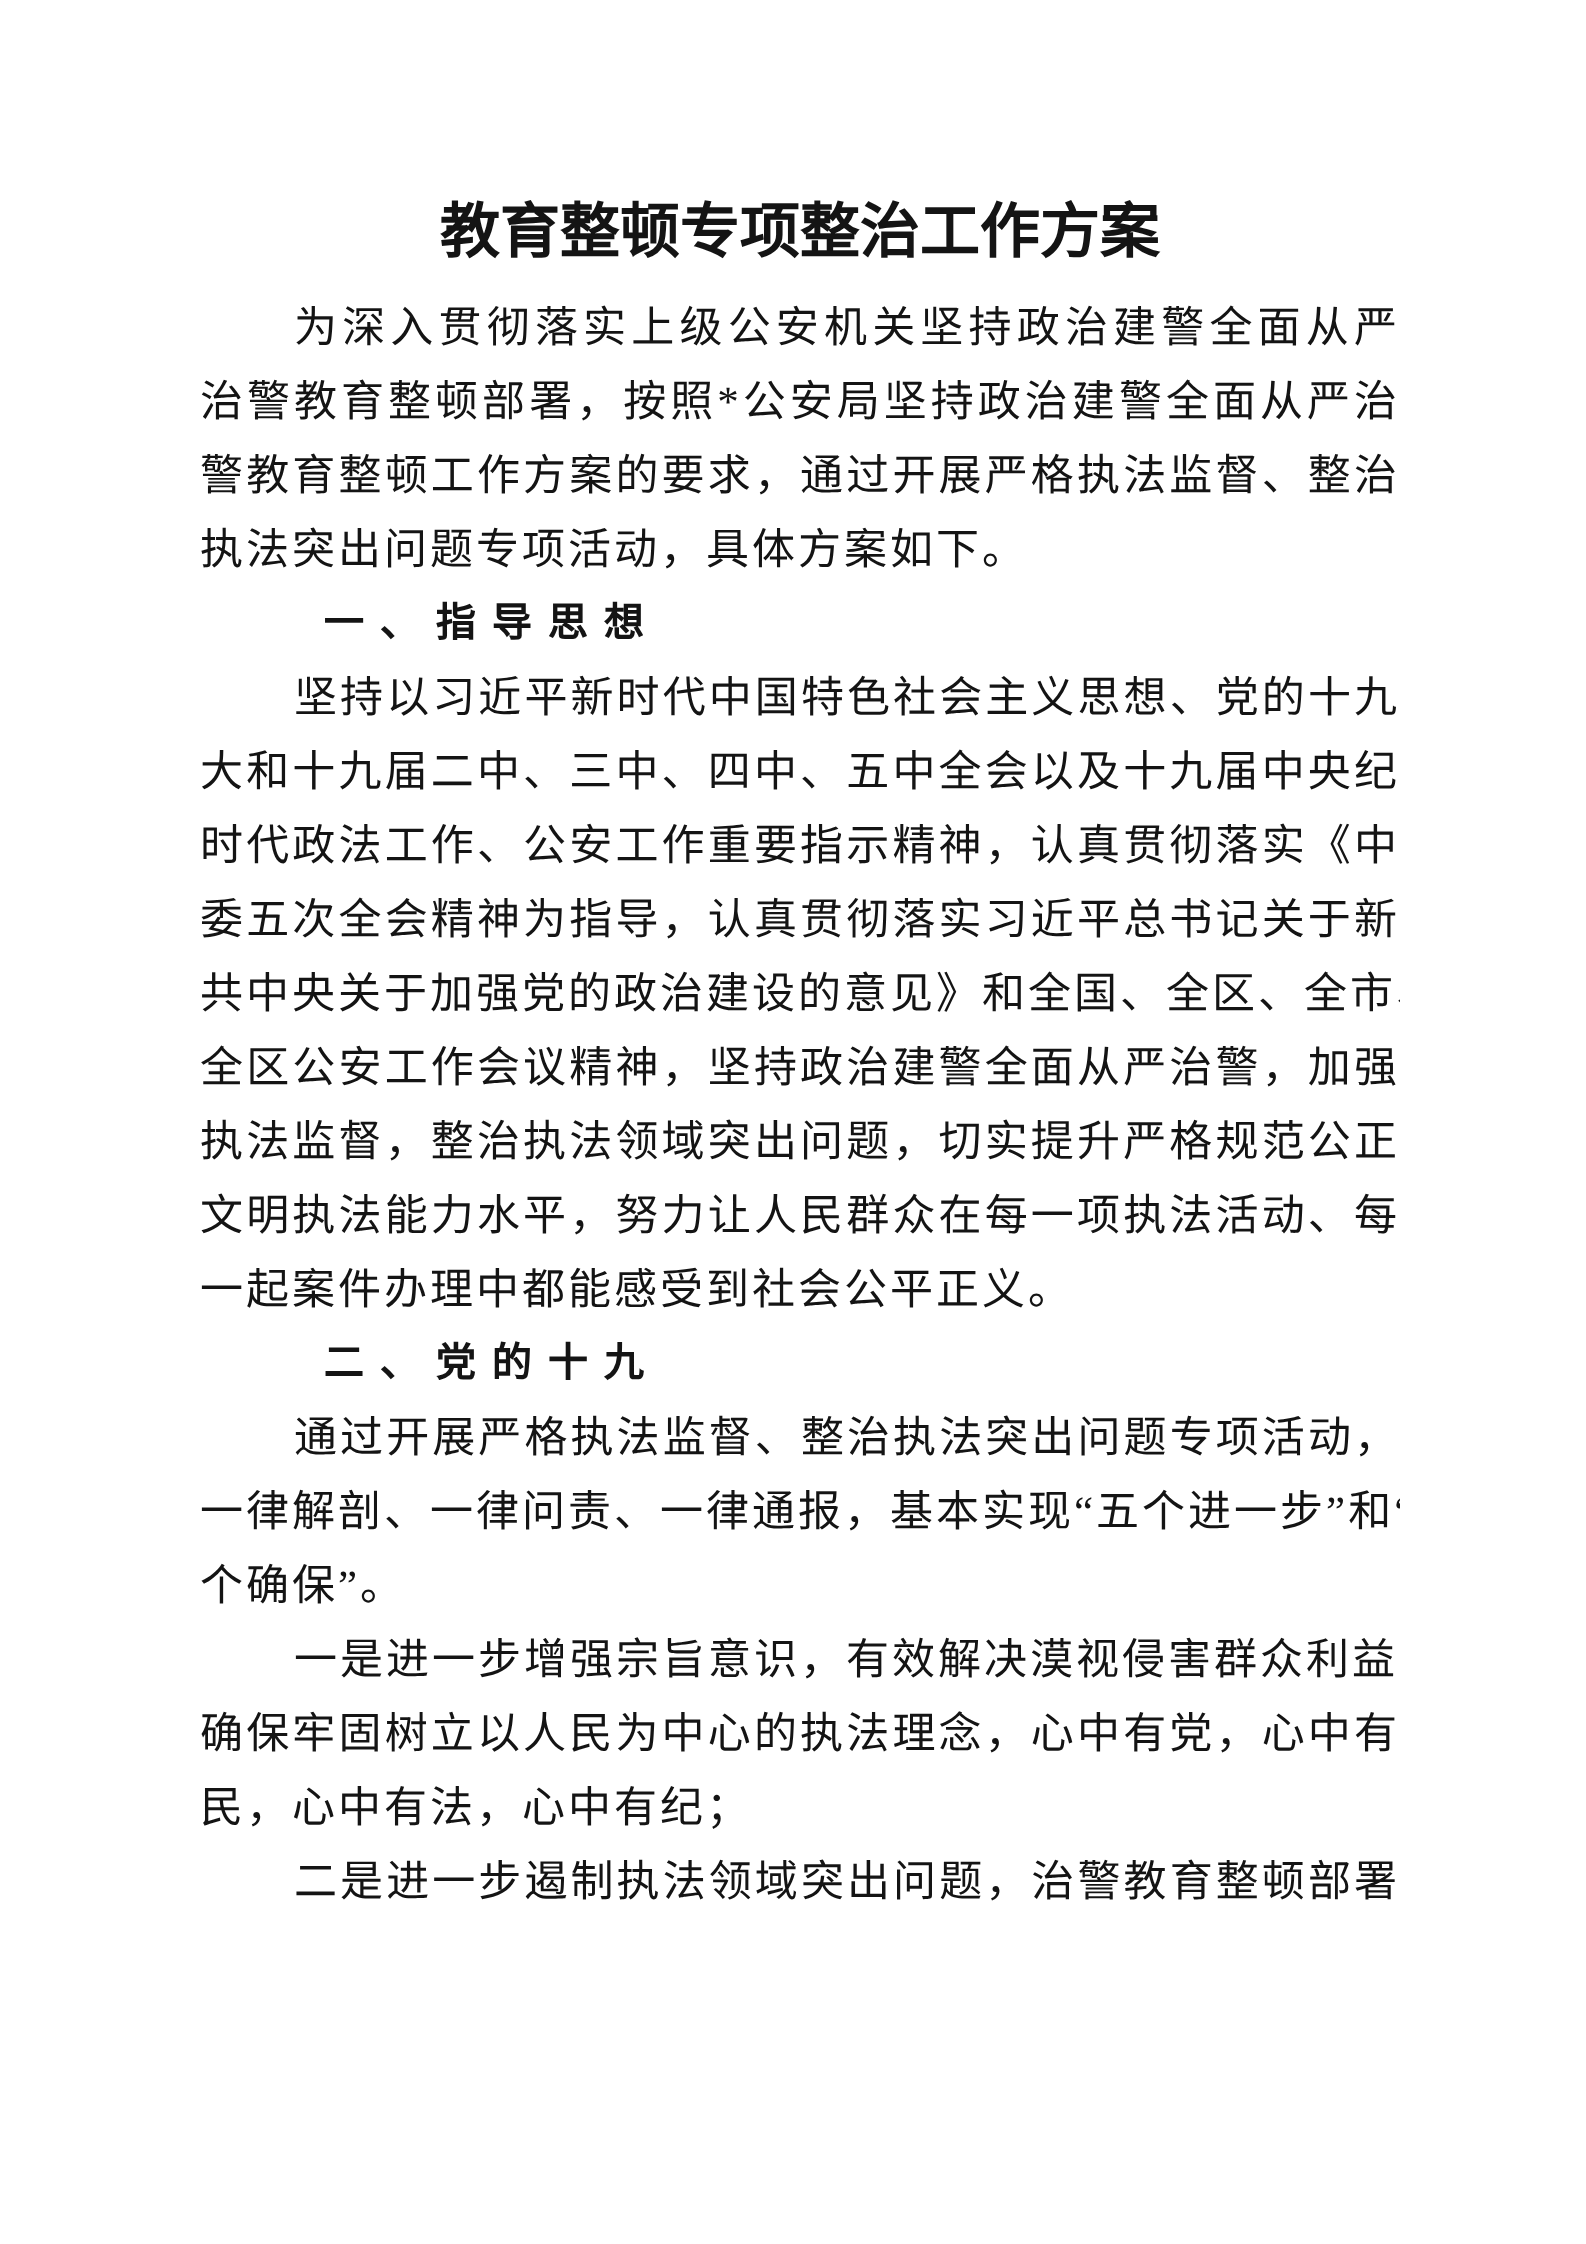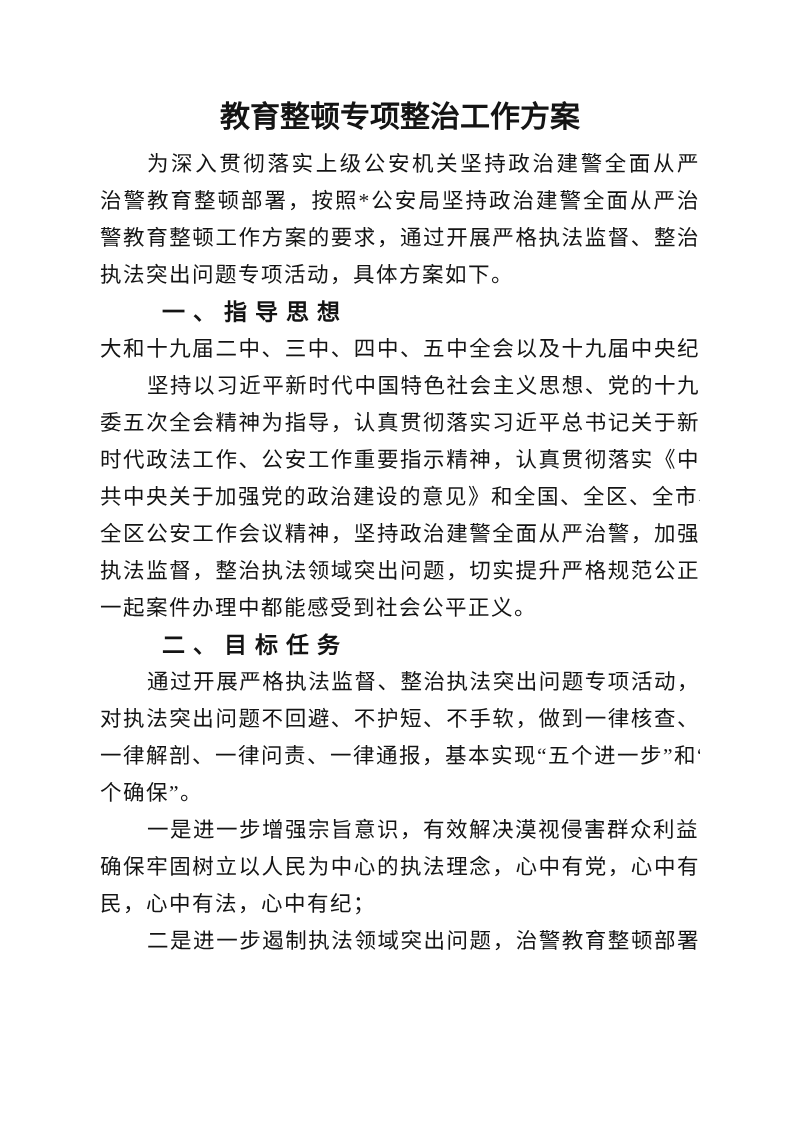--- a/index.html
+++ b/index.html
@@ -44,21 +44,21 @@
     overflow: hidden;
     white-space: nowrap;
   }
   .para-line.first {
     text-indent: 47px;
   }
   .para-line.lastline {
     text-align-last: left;
   }
   .heading {
-    font-size: 23px;
+    font-size: 20px;
     font-weight: 700;
     line-height: 37px;
     height: 37px;
     letter-spacing: 8px;
     text-indent: 62px;
     overflow: hidden;
     white-space: nowrap;
   }
 </style>
 </head>
@@ -66,31 +66,31 @@
 
 <div class="page" style="background: rgb(255, 255, 255); color: rgb(20, 20, 20);">
   <div class="doc">
     <h1 class="doc-title">教育整顿专项整治工作方案</h1>
     <div class="doc-body" id="doc-body">
         <div class="para-line first">为深入贯彻落实上级公安机关坚持政治建警全面从严</div>
         <div class="para-line">治警教育整顿部署，按照*公安局坚持政治建警全面从严治</div>
         <div class="para-line">警教育整顿工作方案的要求，通过开展严格执法监督、整治</div>
         <div class="para-line lastline">执法突出问题专项活动，具体方案如下。</div>
         <div class="heading">一、指导思想</div>
+        <div class="para-line first">坚持以习近平新时代中国特色社会主义思想、党的十九</div>
         <div class="para-line">大和十九届二中、三中、四中、五中全会以及十九届中央纪</div>
-        <div class="para-line first">坚持以习近平新时代中国特色社会主义思想、党的十九</div>
+        <div class="para-line">时代政法工作、公安工作重要指示精神，认真贯彻落实《中</div>
         <div class="para-line">委五次全会精神为指导，认真贯彻落实习近平总书记关于新</div>
-        <div class="para-line">时代政法工作、公安工作重要指示精神，认真贯彻落实《中</div>
         <div class="para-line">共中央关于加强党的政治建设的意见》和全国、全区、全市、</div>
         <div class="para-line">全区公安工作会议精神，坚持政治建警全面从严治警，加强</div>
         <div class="para-line">执法监督，整治执法领域突出问题，切实提升严格规范公正</div>
+        <div class="para-line">文明执法能力水平，努力让人民群众在每一项执法活动、每</div>
         <div class="para-line lastline">一起案件办理中都能感受到社会公平正义。</div>
-        <div class="heading">二、目标任务</div>
+        <div class="heading">二、党的十九</div>
         <div class="para-line first">通过开展严格执法监督、整治执法突出问题专项活动，</div>
-        <div class="para-line">对执法突出问题不回避、不护短、不手软，做到一律核查、</div>
         <div class="para-line">一律解剖、一律问责、一律通报，基本实现“五个进一步”和“五</div>
         <div class="para-line lastline">个确保”。</div>
         <div class="para-line first">一是进一步增强宗旨意识，有效解决漠视侵害群众利益，</div>
         <div class="para-line">确保牢固树立以人民为中心的执法理念，心中有党，心中有</div>
         <div class="para-line lastline">民，心中有法，心中有纪；</div>
         <div class="para-line first">二是进一步遏制执法领域突出问题，治警教育整顿部署</div>
       </div>
   </div>
 </div>
 

